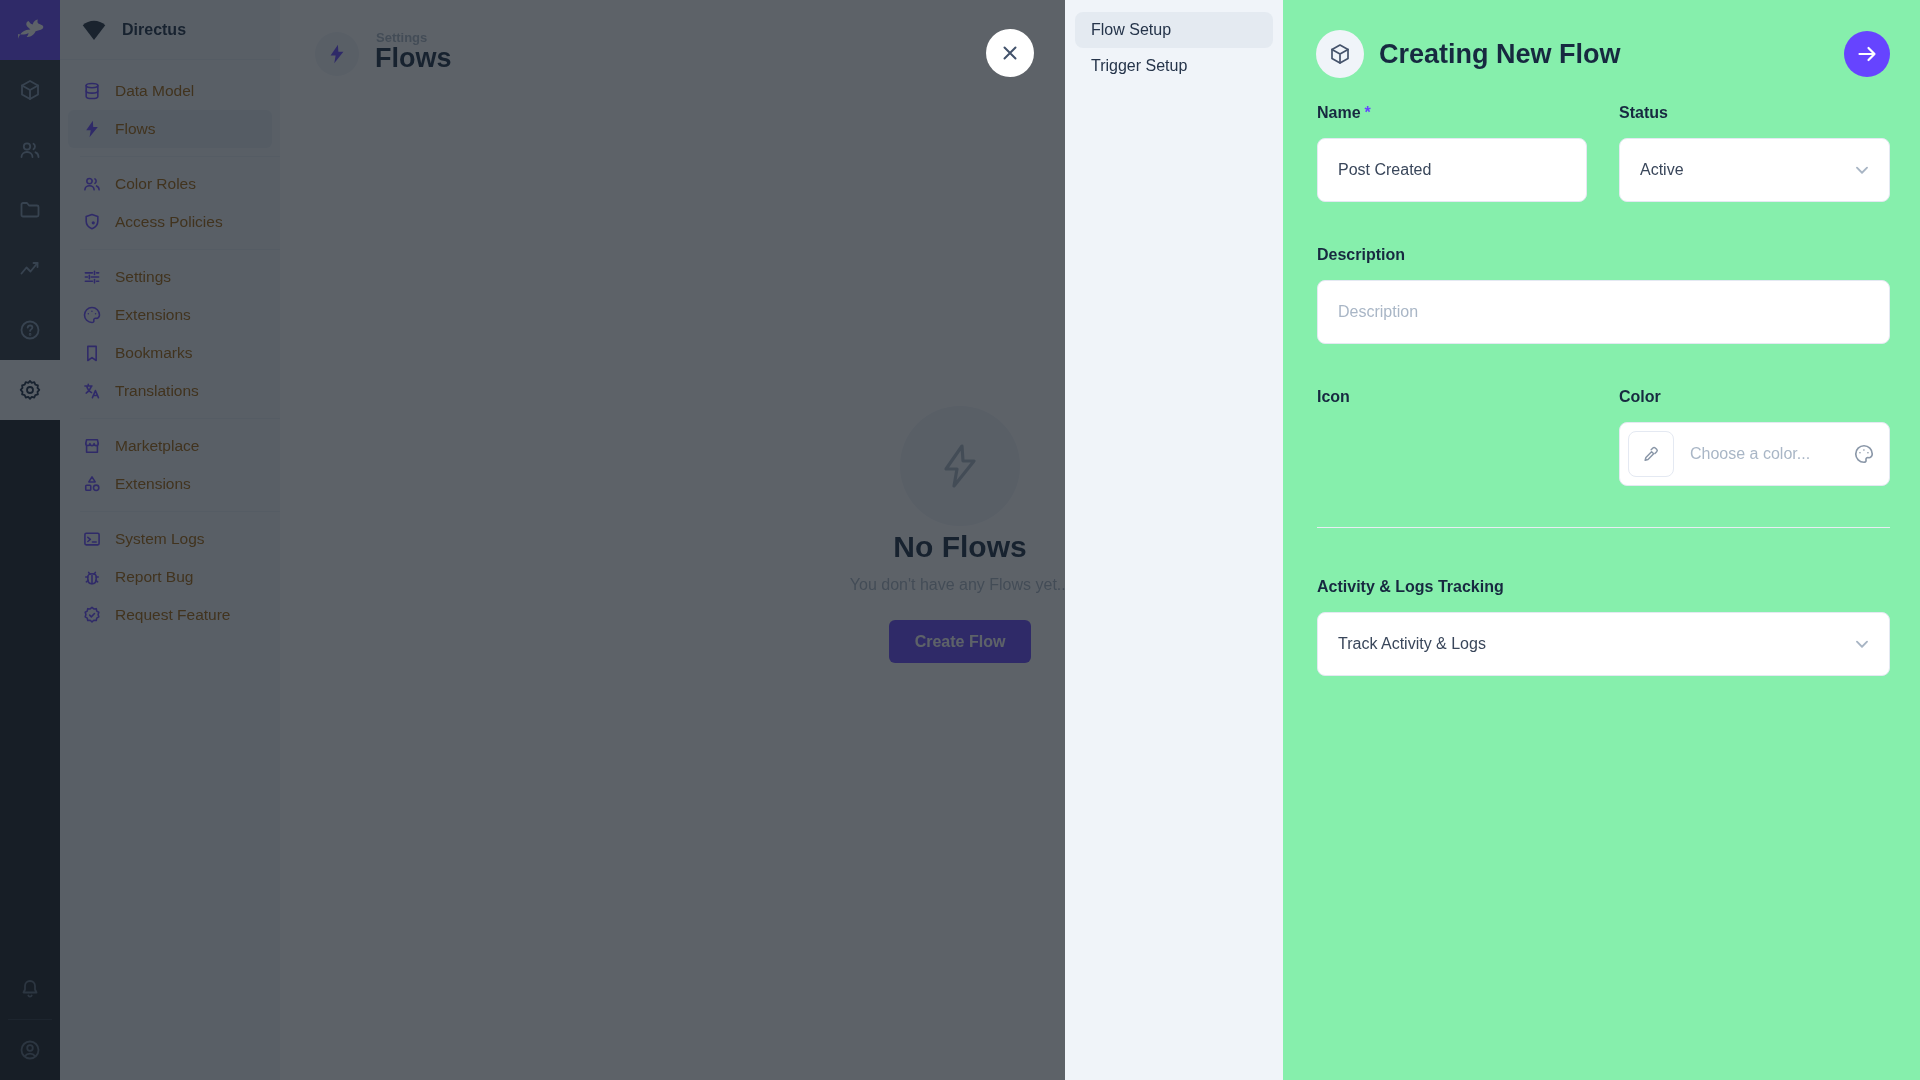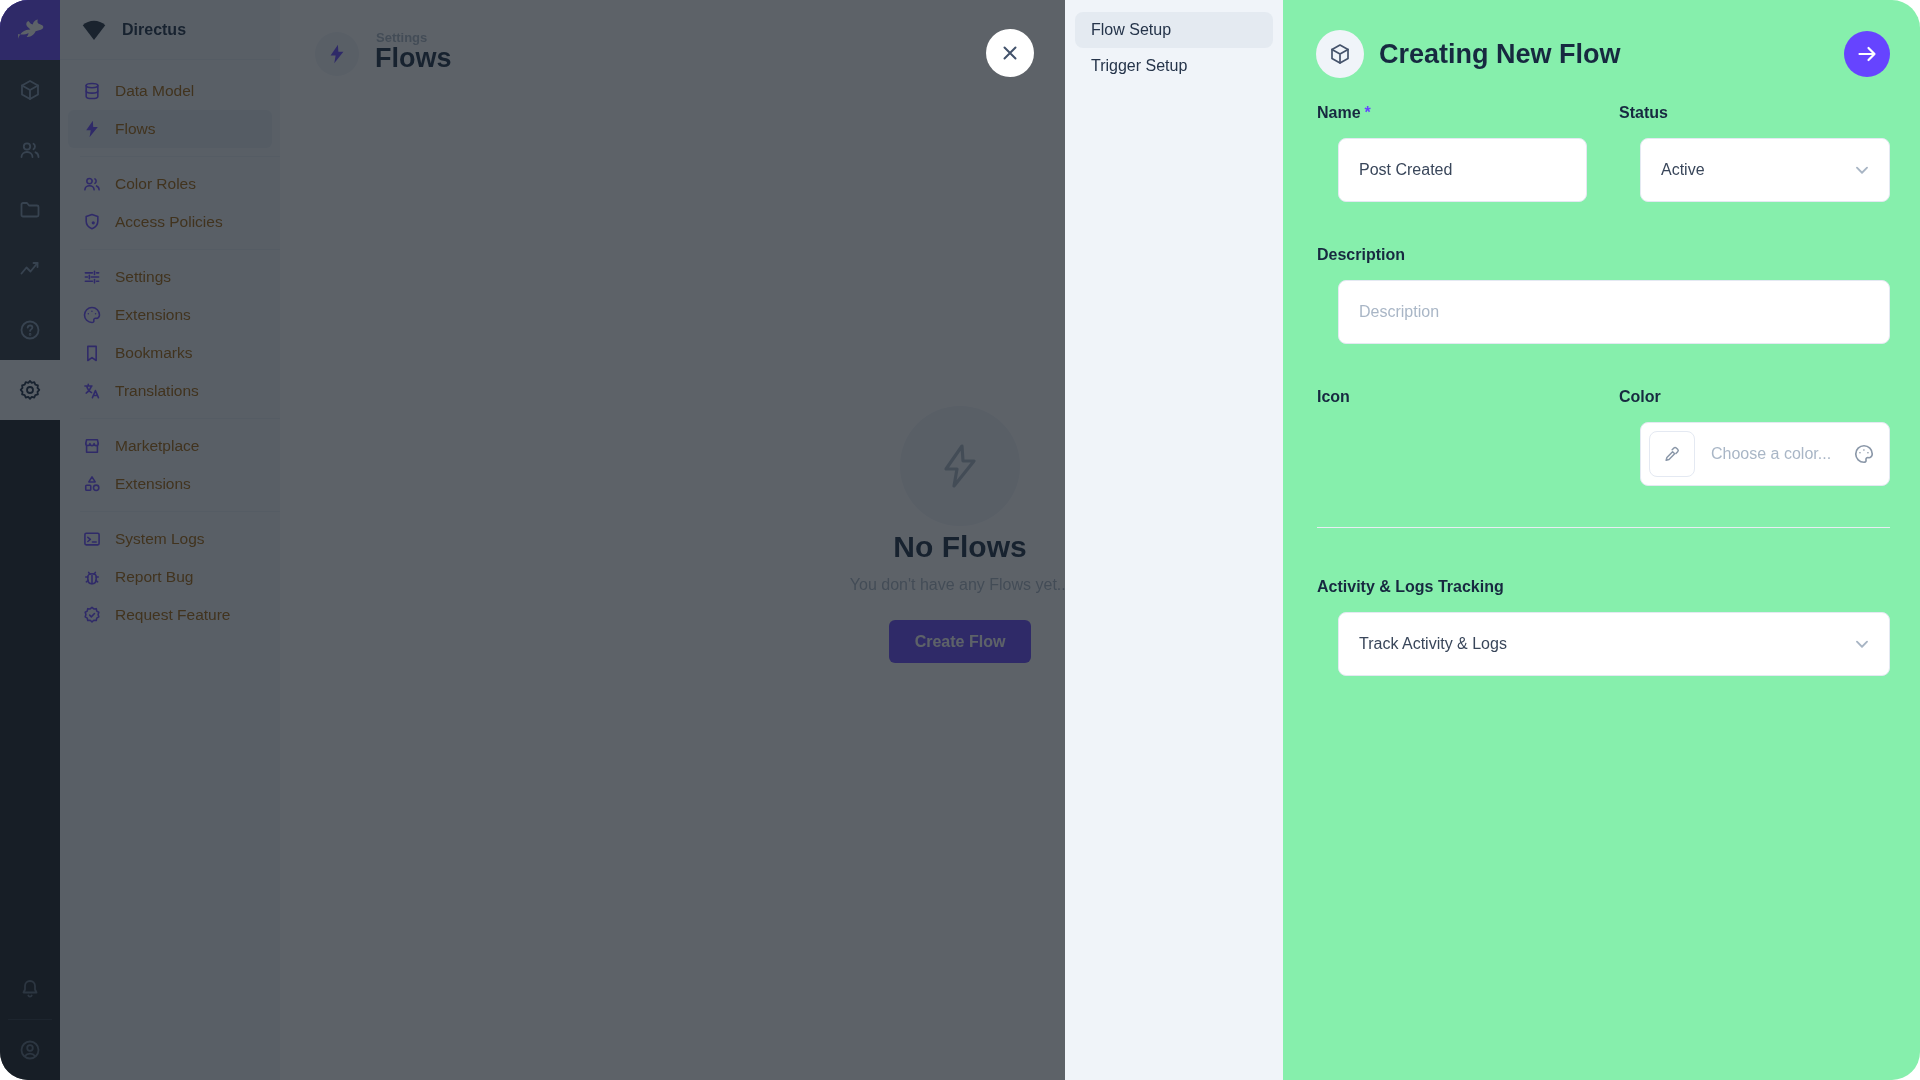--- a/index.html
+++ b/index.html
@@ -1,18 +1,18 @@
 <!DOCTYPE html>
 <html><head>
 <meta charset="utf-8">
 <style>
   * { margin:0; padding:0; box-sizing:border-box; }
   html,body { width:1920px; height:1080px; overflow:hidden; background:#fff;
               font-family:"Liberation Sans", sans-serif; }
-  .canvas { position:relative; width:1920px; height:1080px; overflow:hidden;border-radius:28px; }
+  .canvas { position:relative; width:1920px; height:1080px; overflow:hidden; }
 
   
   .module-bar { position:absolute; left:0; top:0; width:60px; height:1080px; background:#171D24; z-index:1; }
   .logo-cell { position:absolute; left:0; top:0; width:60px; height:60px; background:#6644FF;
                display:flex; align-items:center; justify-content:center; cursor:pointer; }
   .modules { position:absolute; left:0; top:60px; width:60px; height:360px; background:#2A333D; }
   .mod { width:60px; height:60px; display:flex; align-items:center; justify-content:center;
          color:#8196AE; background:transparent; border:0; cursor:pointer; }
   .mod.active { background:#F0F4F9; color:#172940; }
   .mbar-bottom { position:absolute; left:0; bottom:0; width:60px; }
@@ -68,21 +68,21 @@
              background:#F0F4F9; display:flex; align-items:center; justify-content:center; color:#45536B; }
   .drawer-title { position:absolute; left:96px; top:39px; font-size:27px; font-weight:700; color:#172940; }
   .next-btn { position:absolute; right:30px; top:31px; width:46px; height:46px; border-radius:50%;
               background:#6644FF; border:0; display:flex; align-items:center; justify-content:center;
               color:#FFFFFF; cursor:pointer; }
 
   .field { position:absolute; }
   .f-label { display:block; font-size:16px; font-weight:600; color:#172940; margin-bottom:14px; height:20px; }
   .req { color:#6644FF; margin-left:4px; }
   .box { position:relative; height:64px; border:1.5px solid #E4E9F2; border-radius:8px; background:#fff;
-         display:flex; align-items:center;margin-left:21px; }
+         display:flex; align-items:center; }
   .text-input { width:100%; height:100%; border:0; outline:none; background:transparent; border-radius:8px;
                 padding:0 20px; font-size:16px; color:#39465A; font-family:"Liberation Sans", sans-serif; }
   .text-input::placeholder { color:#A9B6C6; }
   .sel-value { padding-left:20px; font-size:16px; color:#39465A; }
   .chev { position:absolute; right:16px; top:50%; transform:translateY(-50%); color:#A8B5C4; display:flex; }
   .icon-box-bolt { margin-left:20px; color:#6644FF; display:flex; }
   .icon-box-label { margin-left:13px; font-size:16px; color:#6644FF; font-weight:500; }
   .clear-x { position:absolute; right:16px; top:50%; transform:translateY(-50%); color:#9AA7B5;
              background:none; border:0; display:flex; cursor:pointer; }
   .swatch-btn { position:absolute; left:8px; top:8px; width:46px; height:46px; border:1.5px solid #E4E9F2;

